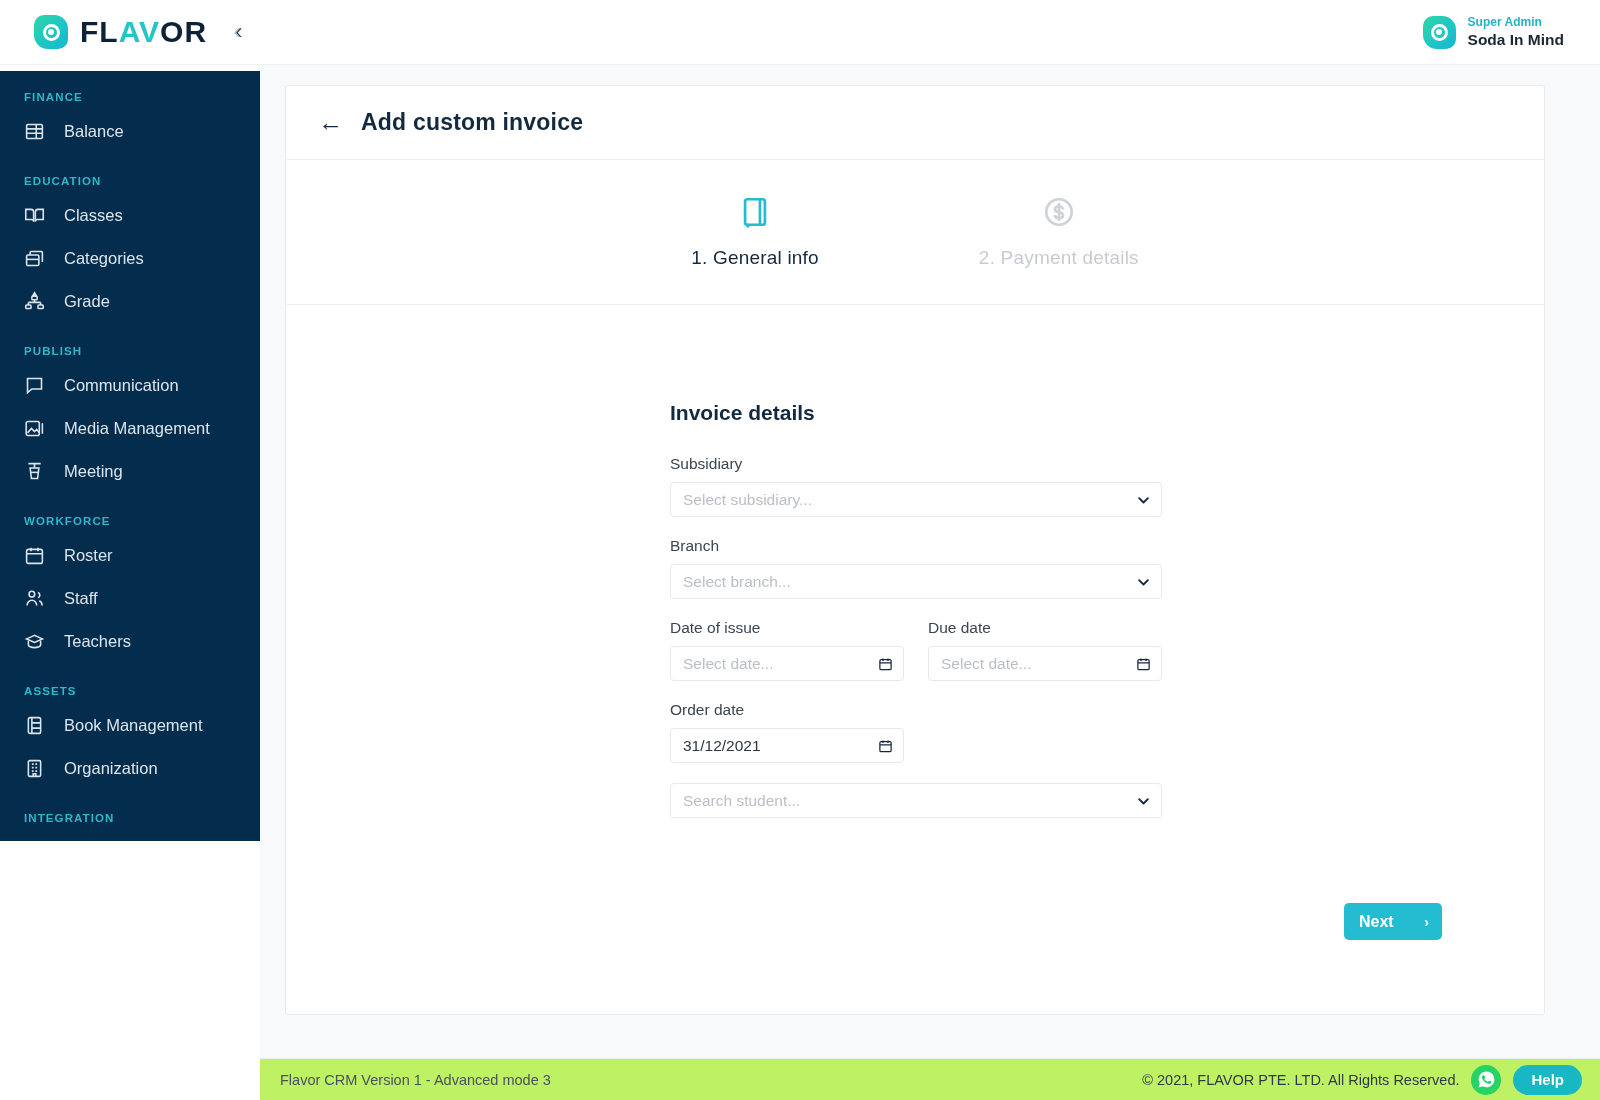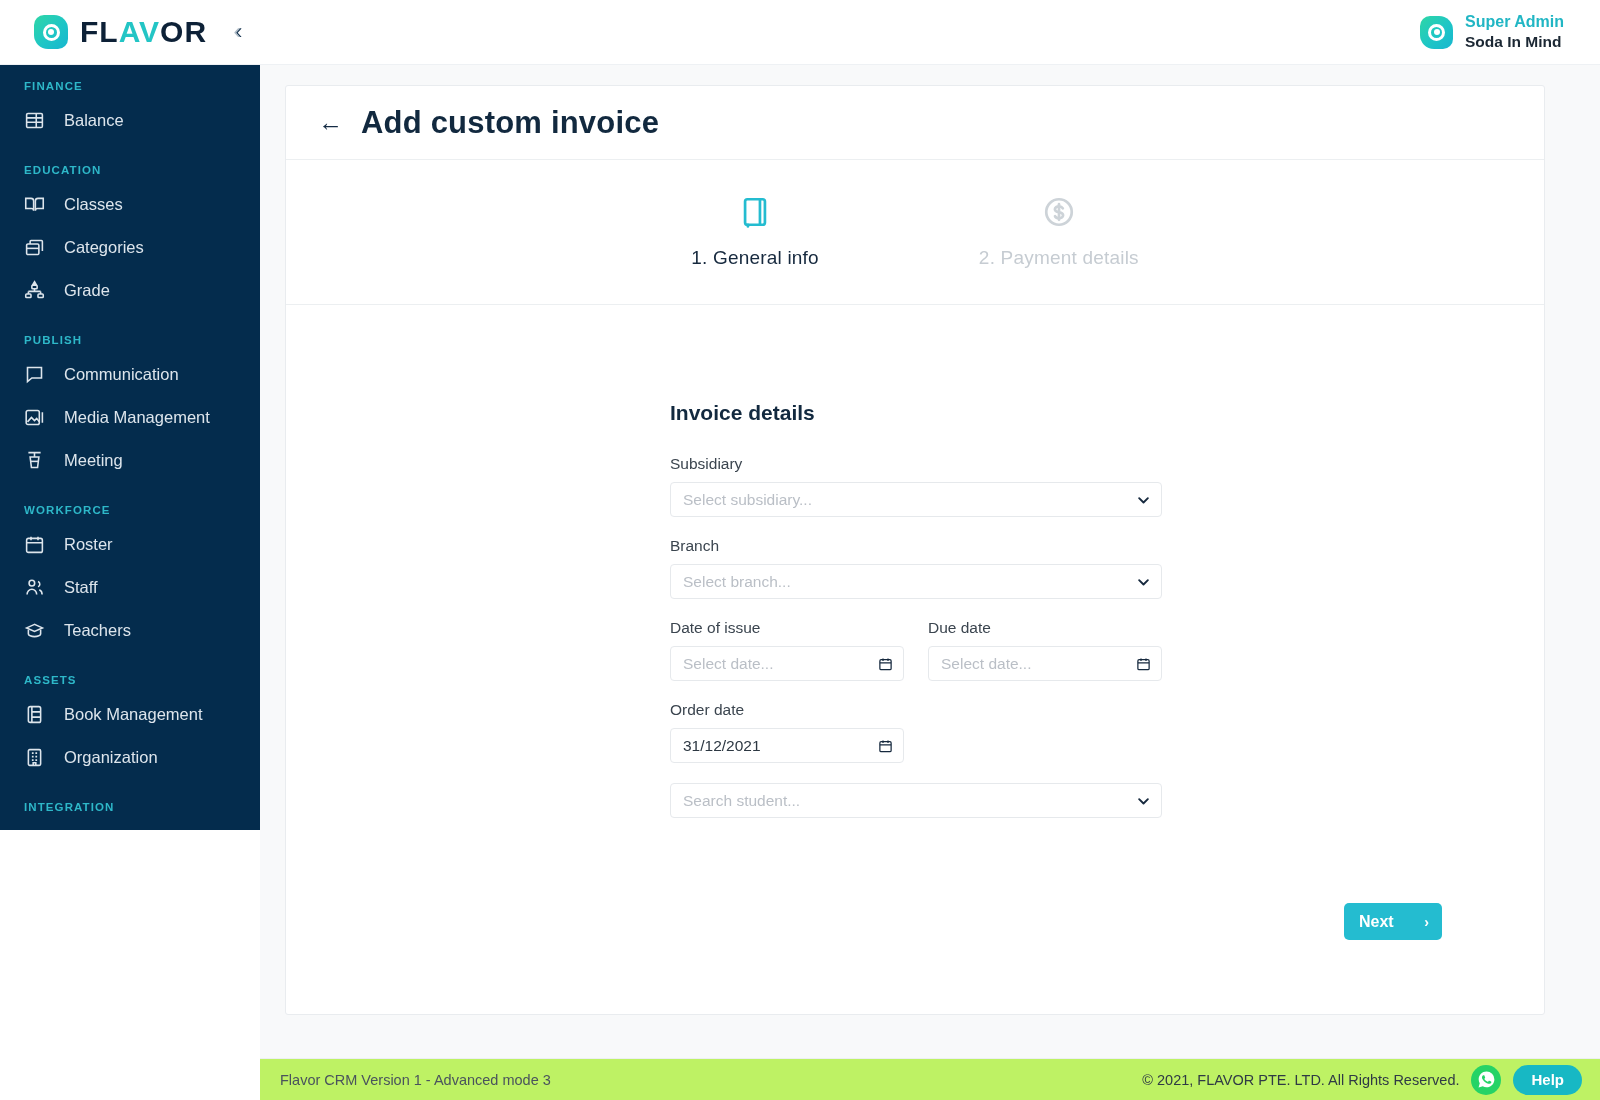--- a/index.html
+++ b/index.html
@@ -48,26 +48,26 @@
     width: 33px; height: 33px; border-radius: 10px 14px 10px 14px;
     background: linear-gradient(135deg, #2fd6a6 0%, #1ec6c6 55%, #17b6cf 100%);
     display: flex; align-items: center; justify-content: center;
   }
   .user-avatar .ring {
     width: 17px; height: 17px; border-radius: 50%;
     border: 3px solid #ffffff; display: flex; align-items: center; justify-content: center;
   }
   .user-avatar .dot { width: 6px; height: 6px; border-radius: 50%; background: #ffffff; }
   .user-text { display: flex; flex-direction: column; line-height: 1.25; }
-  .user-role { font-size: 16px; color: #21b6c4; font-weight: bold; }
+  .user-role { font-size: 12px; color: #21b6c4; font-weight: bold; }
   .user-name { font-size: 15.5px; color: #1b2733; font-weight: bold; }
 
   
   .sidebar {
-    position: absolute; top: 60px; left: 0; width: 260px; height: 770px;
+    position: absolute; top: 71px; left: 0; width: 260px; height: 770px;
     background: #042c4d; overflow: hidden;
   }
   .nav-section {
     font-size: 11.5px; letter-spacing: 1.1px; color: #2eb8c9; font-weight: bold;
     padding: 0 0 0 24px; margin-top: 22px; margin-bottom: 7px;
   }
   .nav-section.first { margin-top: 20px; }
   .nav-item {
     display: flex; align-items: center; gap: 19px; height: 43px;
     padding-left: 24px; color: #dde5ec; font-size: 16.5px; cursor: pointer;
@@ -84,21 +84,21 @@
   }
   .card {
     position: absolute; top: 20px; left: 25px; width: 1260px; min-height: 930px;
     background: #ffffff; border: 1px solid #e9ecef; border-radius: 3px;
   }
   .card-head {
     height: 74px; display: flex; align-items: center; padding-left: 32px;
     border-bottom: 1px solid #eceff1; gap: 18px;
   }
   .back-arrow { font-size: 25px; color: #142b44; cursor: pointer; line-height: 1; }
-  .card-title { font-size: 31px; font-weight: bold; color: #12293f; letter-spacing: 0.2px; }
+  .card-title { font-size: 23px; font-weight: bold; color: #12293f; letter-spacing: 0.2px; }
 
   .steps {
     height: 145px; display: flex; align-items: center; justify-content: center;
     gap: 160px; border-bottom: 1px solid #eceff1;
   }
   .step { display: flex; flex-direction: column; align-items: center; gap: 14px; cursor: pointer; }
   .step-label { font-size: 19px; letter-spacing: 0.2px; }
   .step.active .step-label { color: #16293e; }
   .step.inactive .step-label { color: #c6ccd2; }
 

